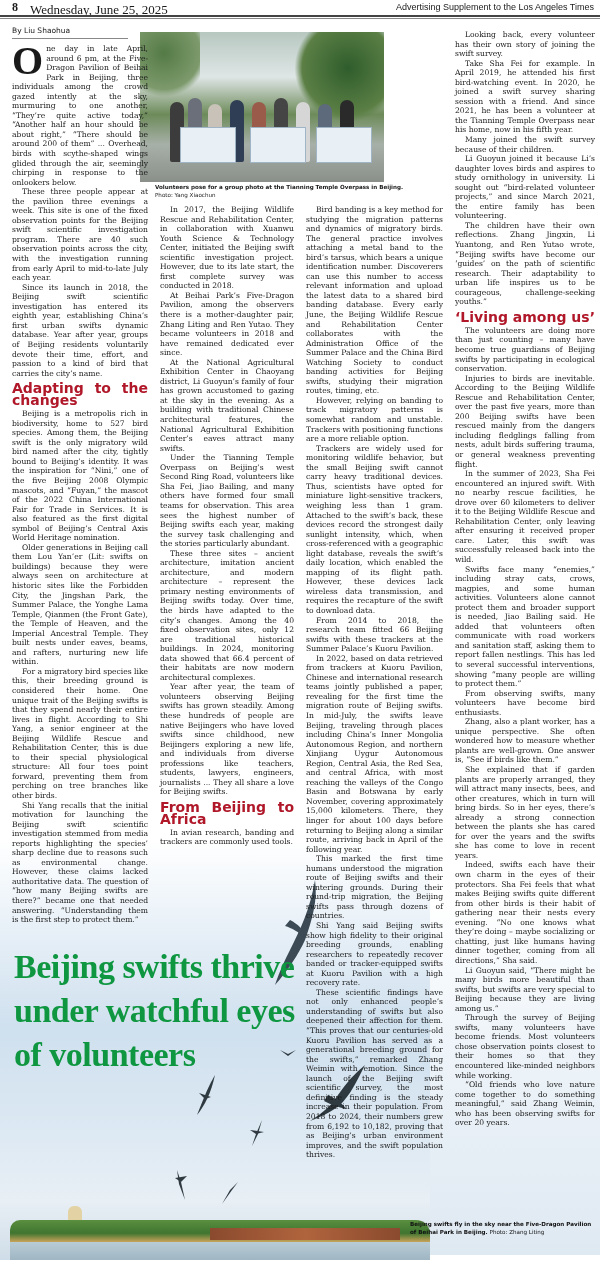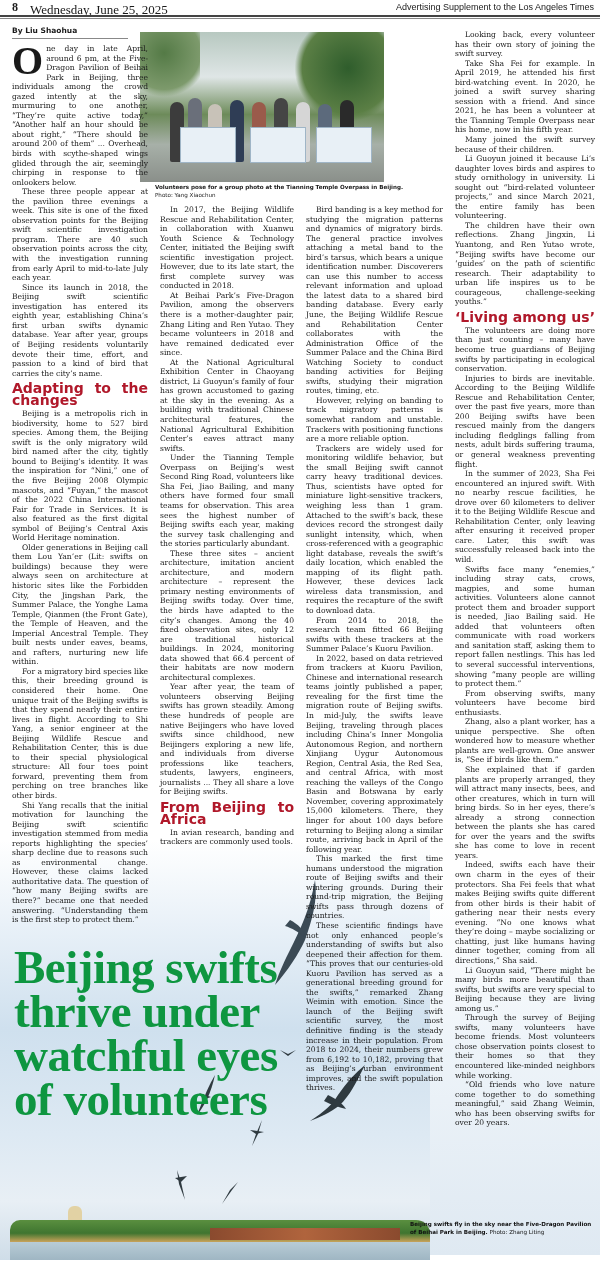--- a/index.html
+++ b/index.html
@@ -6,42 +6,42 @@
   html, body { width: 600px; height: 1276px; background: #ffffff; overflow: hidden; }
   body { position: relative; font-family: "DejaVu Serif", "Liberation Serif", serif; color: #1a1a1a; }
 
   .masthead { position: absolute; left: 0; top: 0; width: 600px; height: 14px; }
   .masthead .page-num { position: absolute; left: 12px; top: 0; font-family: "Liberation Serif", serif; font-weight: bold; font-size: 12px; }
   .masthead .date { position: absolute; left: 30px; top: 2px; font-family: "Liberation Serif", serif; font-size: 13px; text-align: center; }
   .masthead .supp { position: absolute; right: 6px; top: 2px; font-family: Liberation Sans, sans-serif; font-size: 9px; }
   .rule-thick { position: absolute; left: 0; top: 15px; width: 600px; height: 2px; background: #444; }
   .rule-thin { position: absolute; left: 0; top: 18px; width: 600px; height: 1px; background: #888; }
 
-  .byline { position: absolute; left: 12px; top: 26px; font-family: "DejaVu Sans", sans-serif; font-weight: bold; font-size: 7.5px; }
+  .byline { position: absolute; left: 12px; top: 26px; font-family: "DejaVu Sans", sans-serif; font-weight: normal; font-size: 7.5px; }
   .byline-rule { position: absolute; left: 12px; top: 38px; width: 116px; height: 1px; background: #888; }
 
   
   .hero {
     position: absolute; left: 0; top: 840px; width: 430px; height: 420px;
     background: linear-gradient(180deg, #ffffff 0%, #e9f1f8 20%, #cfe0ee 45%, #dde9f3 70%, #e8eff5 86%, #cfdde8 100%);
   }
   .hero .treeline { position: absolute; left: 10px; right: 0; top: 380px; height: 22px;
     background: linear-gradient(180deg, #5a8f3f 0%, #3f7530 60%, #c9a35a 100%); border-radius: 10px 14px 0 0; }
   .hero .water { position: absolute; left: 10px; right: 0; top: 402px; height: 18px; background: linear-gradient(180deg,#b8ccd6,#9fb6c3); }
   .hero .pagoda { position: absolute; left: 68px; top: 366px; width: 14px; height: 16px; background: #e2d2a4; border-radius: 6px 6px 0 0; }
   .hero .pavilions { position: absolute; left: 210px; top: 388px; width: 190px; height: 12px; background: linear-gradient(90deg,#8a4a2e,#b0643d,#8a4a2e); }
   .hero-right { position: absolute; left: 430px; top: 900px; width: 170px; height: 355px; background: linear-gradient(180deg, #ffffff 0%, #eef4f9 40%, #dfe9f2 100%); }
 
   .swift { position: absolute; width: 0; height: 0; }
   .swift svg { display: block; }
 
   .headline {
     position: absolute; left: 14px; top: 945px; width: 300px;
     font-family: "Liberation Serif", serif; font-weight: bold; color: #0e9640;
-    font-size: 47px; line-height: 44px; letter-spacing: -0.5px;
+    font-size: 34px; line-height: 44px; letter-spacing: -0.5px;
   }
 
   .photo-top { position: absolute; left: 140px; top: 32px; width: 244px; height: 150px;
     background: linear-gradient(180deg, #b7c8c0 0%, #dfe6e6 30%, #6d8b5a 55%, #a7b0a8 75%, #8a8f8a 100%); overflow: hidden; }
   .photo-top .tree { position: absolute; right: 0; top: 0; width: 90px; height: 90px; background: radial-gradient(circle at 60% 40%, #2f5d2c, #5b7f45 60%, transparent 70%); }
   .photo-top .tree2 { position: absolute; left: 0; top: 0; width: 60px; height: 70px; background: radial-gradient(circle at 40% 30%, #547a46, #7d9a6c 60%, transparent 72%); }
   .photo-top .banner { position: absolute; top: 95px; width: 56px; height: 36px; background: #e8f0f6; border: 1px solid #9fb5c6; }
   .photo-top .person { position: absolute; width: 14px; border-radius: 7px 7px 2px 2px; }
   .caption-top { position: absolute; left: 155px; top: 183px; width: 300px; font-family: "DejaVu Sans", sans-serif; font-size: 5.6px; line-height: 8px; }
   .caption-top b { font-weight: bold; }
@@ -169,20 +169,21 @@
   <p>In avian research, banding and trackers are commonly used tools.</p>
 </div>
 
 <div class="col c3">
   <p>Bird banding is a key method for studying the migration patterns and dynamics of migratory birds. The general practice involves attaching a metal band to the bird’s tarsus, which bears a unique identification number. Discoverers can use this number to access relevant information and upload the latest data to a shared bird banding database. Every early June, the Beijing Wildlife Rescue and Rehabilitation Center collaborates with the Administration Office of the Summer Palace and the China Bird Watching Society to conduct banding activities for Beijing swifts, studying their migration routes, timing, etc.</p>
   <p>However, relying on banding to track migratory patterns is somewhat random and unstable. Trackers with positioning functions are a more reliable option.</p>
   <p>Trackers are widely used for monitoring wildlife behavior, but the small Beijing swift cannot carry heavy traditional devices. Thus, scientists have opted for miniature light-sensitive trackers, weighing less than 1 gram. Attached to the swift’s back, these devices record the strongest daily sunlight intensity, which, when cross-referenced with a geographic light database, reveals the swift’s daily location, which enabled the mapping of its flight path. However, these devices lack wireless data transmission, and requires the recapture of the swift to download data.</p>
   <p>From 2014 to 2018, the research team fitted 66 Beijing swifts with these trackers at the Summer Palace’s Kuoru Pavilion.</p>
   <p>In 2022, based on data retrieved from trackers at Kuoru Pavilion, Chinese and international research teams jointly published a paper, revealing for the first time the migration route of Beijing swifts. In mid-July, the swifts leave Beijing, traveling through places including China’s Inner Mongolia Autonomous Region, and northern Xinjiang Uygur Autonomous Region, Central Asia, the Red Sea, and central Africa, with most reaching the valleys of the Congo Basin and Botswana by early November, covering approximately 15,000 kilometers. There, they linger for about 100 days before returning to Beijing along a similar route, arriving back in April of the following year.</p>
   <p>This marked the first time humans understood the migration route of Beijing swifts and their wintering grounds. During their round-trip migration, the Beijing swifts pass through dozens of countries.</p>
+  <p>Shi Yang said Beijing swifts show high fidelity to their original breeding grounds, enabling researchers to repeatedly recover banded or tracker-equipped swifts at Kuoru Pavilion with a high recovery rate.</p>
   <p>These scientific findings have not only enhanced people’s understanding of swifts but also deepened their affection for them. “This proves that our centuries-old Kuoru Pavilion has served as a generational breeding ground for the swifts,” remarked Zhang Weimin with emotion. Since the launch of the Beijing swift scientific survey, the most definitive finding is the steady increase in their population. From 2018 to 2024, their numbers grew from 6,192 to 10,182, proving that as Beijing’s urban environment improves, and the swift population thrives.</p>
 </div>
 
 <div class="col c4">
   <p>Looking back, every volunteer has their own story of joining the swift survey.</p>
   <p>Take Sha Fei for example. In April 2019, he attended his first bird-watching event. In 2020, he joined a swift survey sharing session with a friend. And since 2021, he has been a volunteer at the Tianning Temple Overpass near his home, now in his fifth year.</p>
   <p>Many joined the swift survey because of their children.</p>
   <p>Li Guoyun joined it because Li’s daughter loves birds and aspires to study ornithology in university. Li sought out “bird-related volunteer projects,” and since March 2021, the entire family has been volunteering.</p>
   <p>The children have their own reflections. Zhang Jingxin, Li Yuantong, and Ren Yutao wrote, “Beijing swifts have become our ‘guides’ on the path of scientific research. Their adaptability to urban life inspires us to be courageous, challenge-seeking youths.”</p>
   <div class="sub">‘Living among us’</div>

